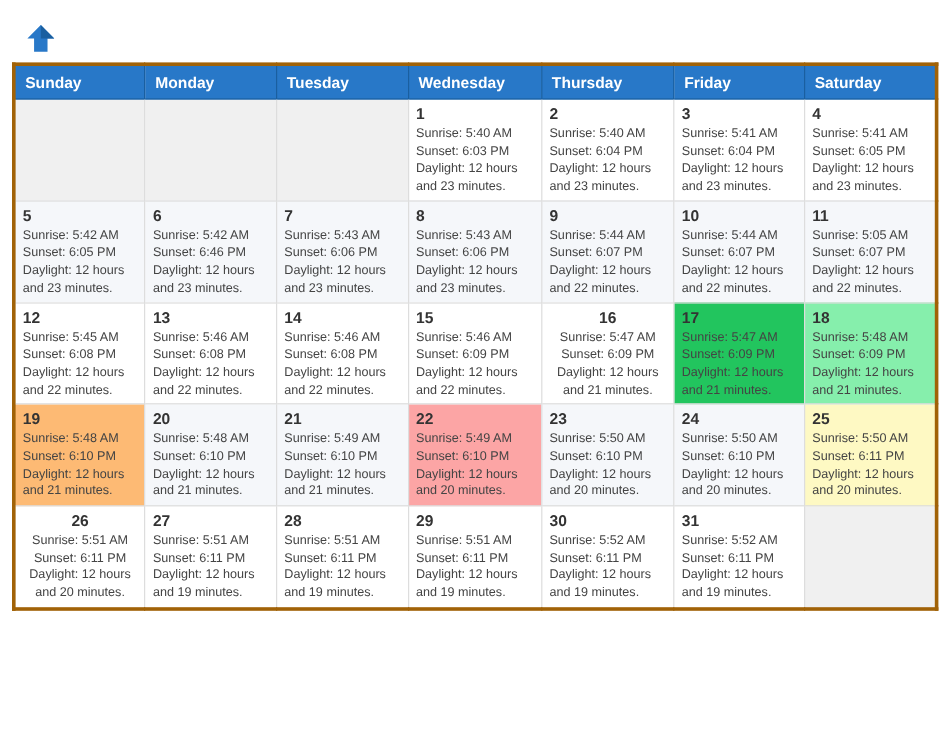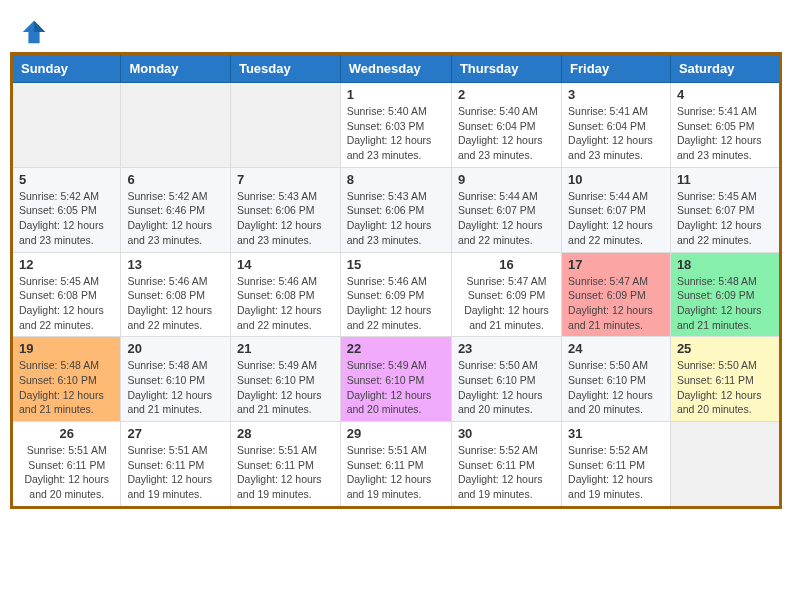--- a/index.html
+++ b/index.html
@@ -199,21 +199,21 @@
         </td>
         <td style="background: rgb(245, 247, 250);">
           <div class="day-number">10</div>
           <div class="day-info">Sunrise: 5:44 AM
 Sunset: 6:07 PM
 Daylight: 12 hours
 and 22 minutes.</div>
         </td>
         <td style="background: rgb(245, 247, 250);">
           <div class="day-number">11</div>
-          <div class="day-info">Sunrise: 5:45 AM
+          <div class="day-info">Sunrise: 5:05 AM
 Sunset: 6:07 PM
 Daylight: 12 hours
 and 22 minutes.</div>
         </td>
       </tr>
       <tr>
         <td style="background: rgb(255, 255, 255);">
           <div class="day-number">12</div>
           <div class="day-info">Sunrise: 5:45 AM
 Sunset: 6:08 PM
@@ -241,21 +241,21 @@
 Daylight: 12 hours
 and 22 minutes.</div>
         </td>
         <td style="background: rgb(255, 255, 255); text-align: center;">
           <div class="day-number">16</div>
           <div class="day-info">Sunrise: 5:47 AM
 Sunset: 6:09 PM
 Daylight: 12 hours
 and 21 minutes.</div>
         </td>
-        <td style="background: #fca5a5;">
+        <td style="background: #22c55e;">
           <div class="day-number">17</div>
           <div class="day-info">Sunrise: 5:47 AM
 Sunset: 6:09 PM
 Daylight: 12 hours
 and 21 minutes.</div>
         </td>
         <td style="background: #86efac;">
           <div class="day-number">18</div>
           <div class="day-info">Sunrise: 5:48 AM
 Sunset: 6:09 PM
@@ -278,21 +278,21 @@
 Daylight: 12 hours
 and 21 minutes.</div>
         </td>
         <td style="background: rgb(245, 247, 250);">
           <div class="day-number">21</div>
           <div class="day-info">Sunrise: 5:49 AM
 Sunset: 6:10 PM
 Daylight: 12 hours
 and 21 minutes.</div>
         </td>
-        <td style="background: #f0abfc;">
+        <td style="background: #fca5a5;">
           <div class="day-number">22</div>
           <div class="day-info">Sunrise: 5:49 AM
 Sunset: 6:10 PM
 Daylight: 12 hours
 and 20 minutes.</div>
         </td>
         <td style="background: rgb(245, 247, 250);">
           <div class="day-number">23</div>
           <div class="day-info">Sunrise: 5:50 AM
 Sunset: 6:10 PM

